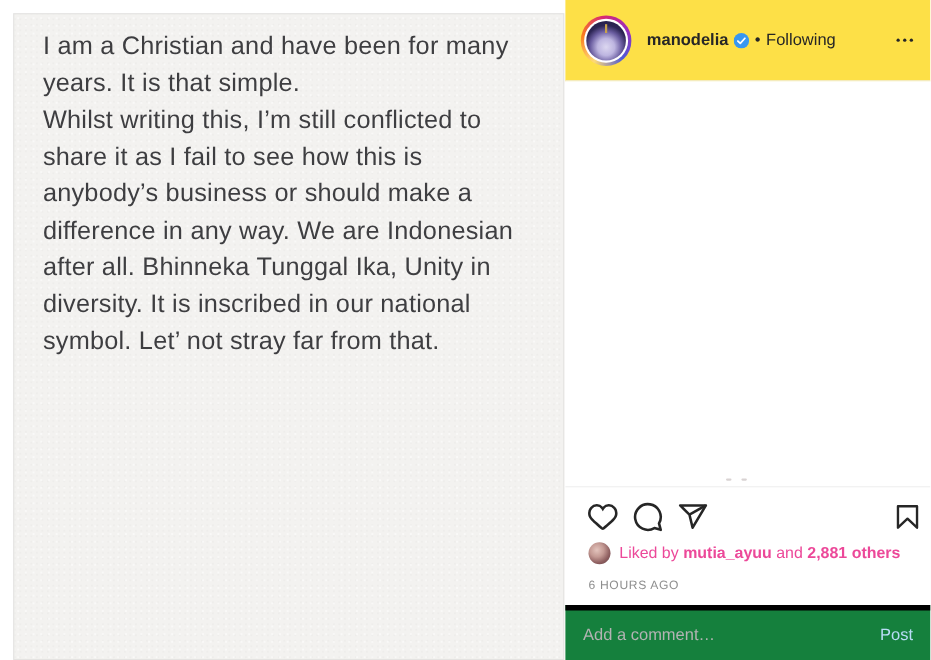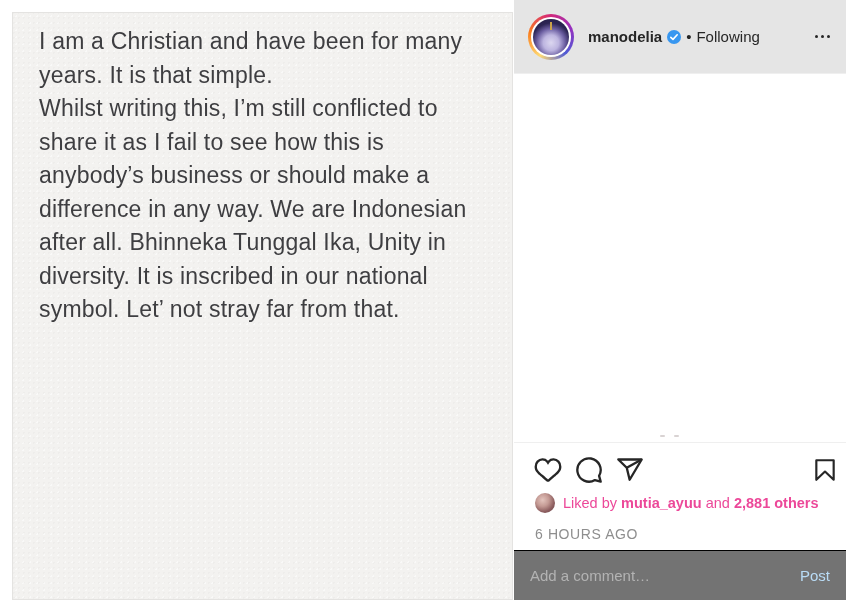--- a/index.html
+++ b/index.html
@@ -23,21 +23,21 @@
     font-size: 23px; line-height: 33.5px; color: #3e3e41;
     white-space: pre-line; letter-spacing: 0.2px; font-weight: 400;
   }
 
   
   .post-panel { position: absolute; left: 514px; top: 0; width: 332px; height: 600px; background: #fff; }
 
   .post-header {
     position: absolute; top: 0; left: 0; right: 0; height: 74px;
     display: flex; align-items: center; padding: 0 14px;
-    border-bottom: 1px solid #efefef; background: #e5e5e5;
+    border-bottom: 1px solid #efefef; background: #fde047;
   }
   .avatar-ring {
     width: 46px; height: 46px; border-radius: 50%; flex: 0 0 auto;
     background: conic-gradient(from 210deg, #feda75, #fa7e1e, #d62976, #962fbf, #4f5bd5, #feda75);
     display: flex; align-items: center; justify-content: center; cursor: pointer;
   }
   .avatar-gap { width: 40px; height: 40px; border-radius: 50%; background: #fff; display: flex; align-items: center; justify-content: center; }
   .avatar-img {
     width: 36px; height: 36px; border-radius: 50%;
     background: radial-gradient(circle at 50% 66%, #dcd7f0 0%, #bdb5e0 26%, #6a5da0 48%, #2c2554 66%, #201b40 100%);
@@ -65,25 +65,25 @@
   .action-btn { width: 28px; height: 28px; cursor: pointer; display: block; }
   .save-btn { position: absolute; right: 8px; top: 13px; width: 26px; height: 28px; cursor: pointer; }
 
   .liked-row { display: flex; align-items: center; margin: 9px 16px 0 21px; }
   .liker-avatar {
     width: 20px; height: 20px; border-radius: 50%; flex: 0 0 auto; cursor: pointer;
     background: radial-gradient(circle at 38% 35%, #e3c4bd 0%, #c49a94 35%, #8e5f60 65%, #5f3c42 100%);
   }
   .liked-text { margin-left: 8px; font-size: 14.5px; color: #ec4899; white-space: nowrap; }
   .liked-text .bold { font-weight: 700; cursor: pointer; }
-  .timestamp { margin: 13px 0 0 21px; font-size: 14px; letter-spacing: 0.6px; color: #8e8e8e; }
+  .timestamp { margin: 13px 0 0 21px; font-size: 11px; letter-spacing: 0.6px; color: #8e8e8e; }
 
   .comment-bar {
     position: absolute; bottom: 0; left: 0; right: 0; height: 50px;
-    border-top: 1px solid #000000; background: #737373;
+    border-top: 5px solid #000000; background: #15803d;
     display: flex; align-items: center; padding: 0 16px;
   }
   .comment-input {
     flex: 1; border: none; outline: none; font-family: "Liberation Sans", sans-serif;
     font-size: 15px; color: #262626; background: transparent;
   }
   .comment-input::placeholder { color: #b3b3b3; }
   .post-btn { font-size: 15px; font-weight: 400; color: #b9dcf6; margin-left: 10px; cursor: pointer; }
 </style>
 </head>

